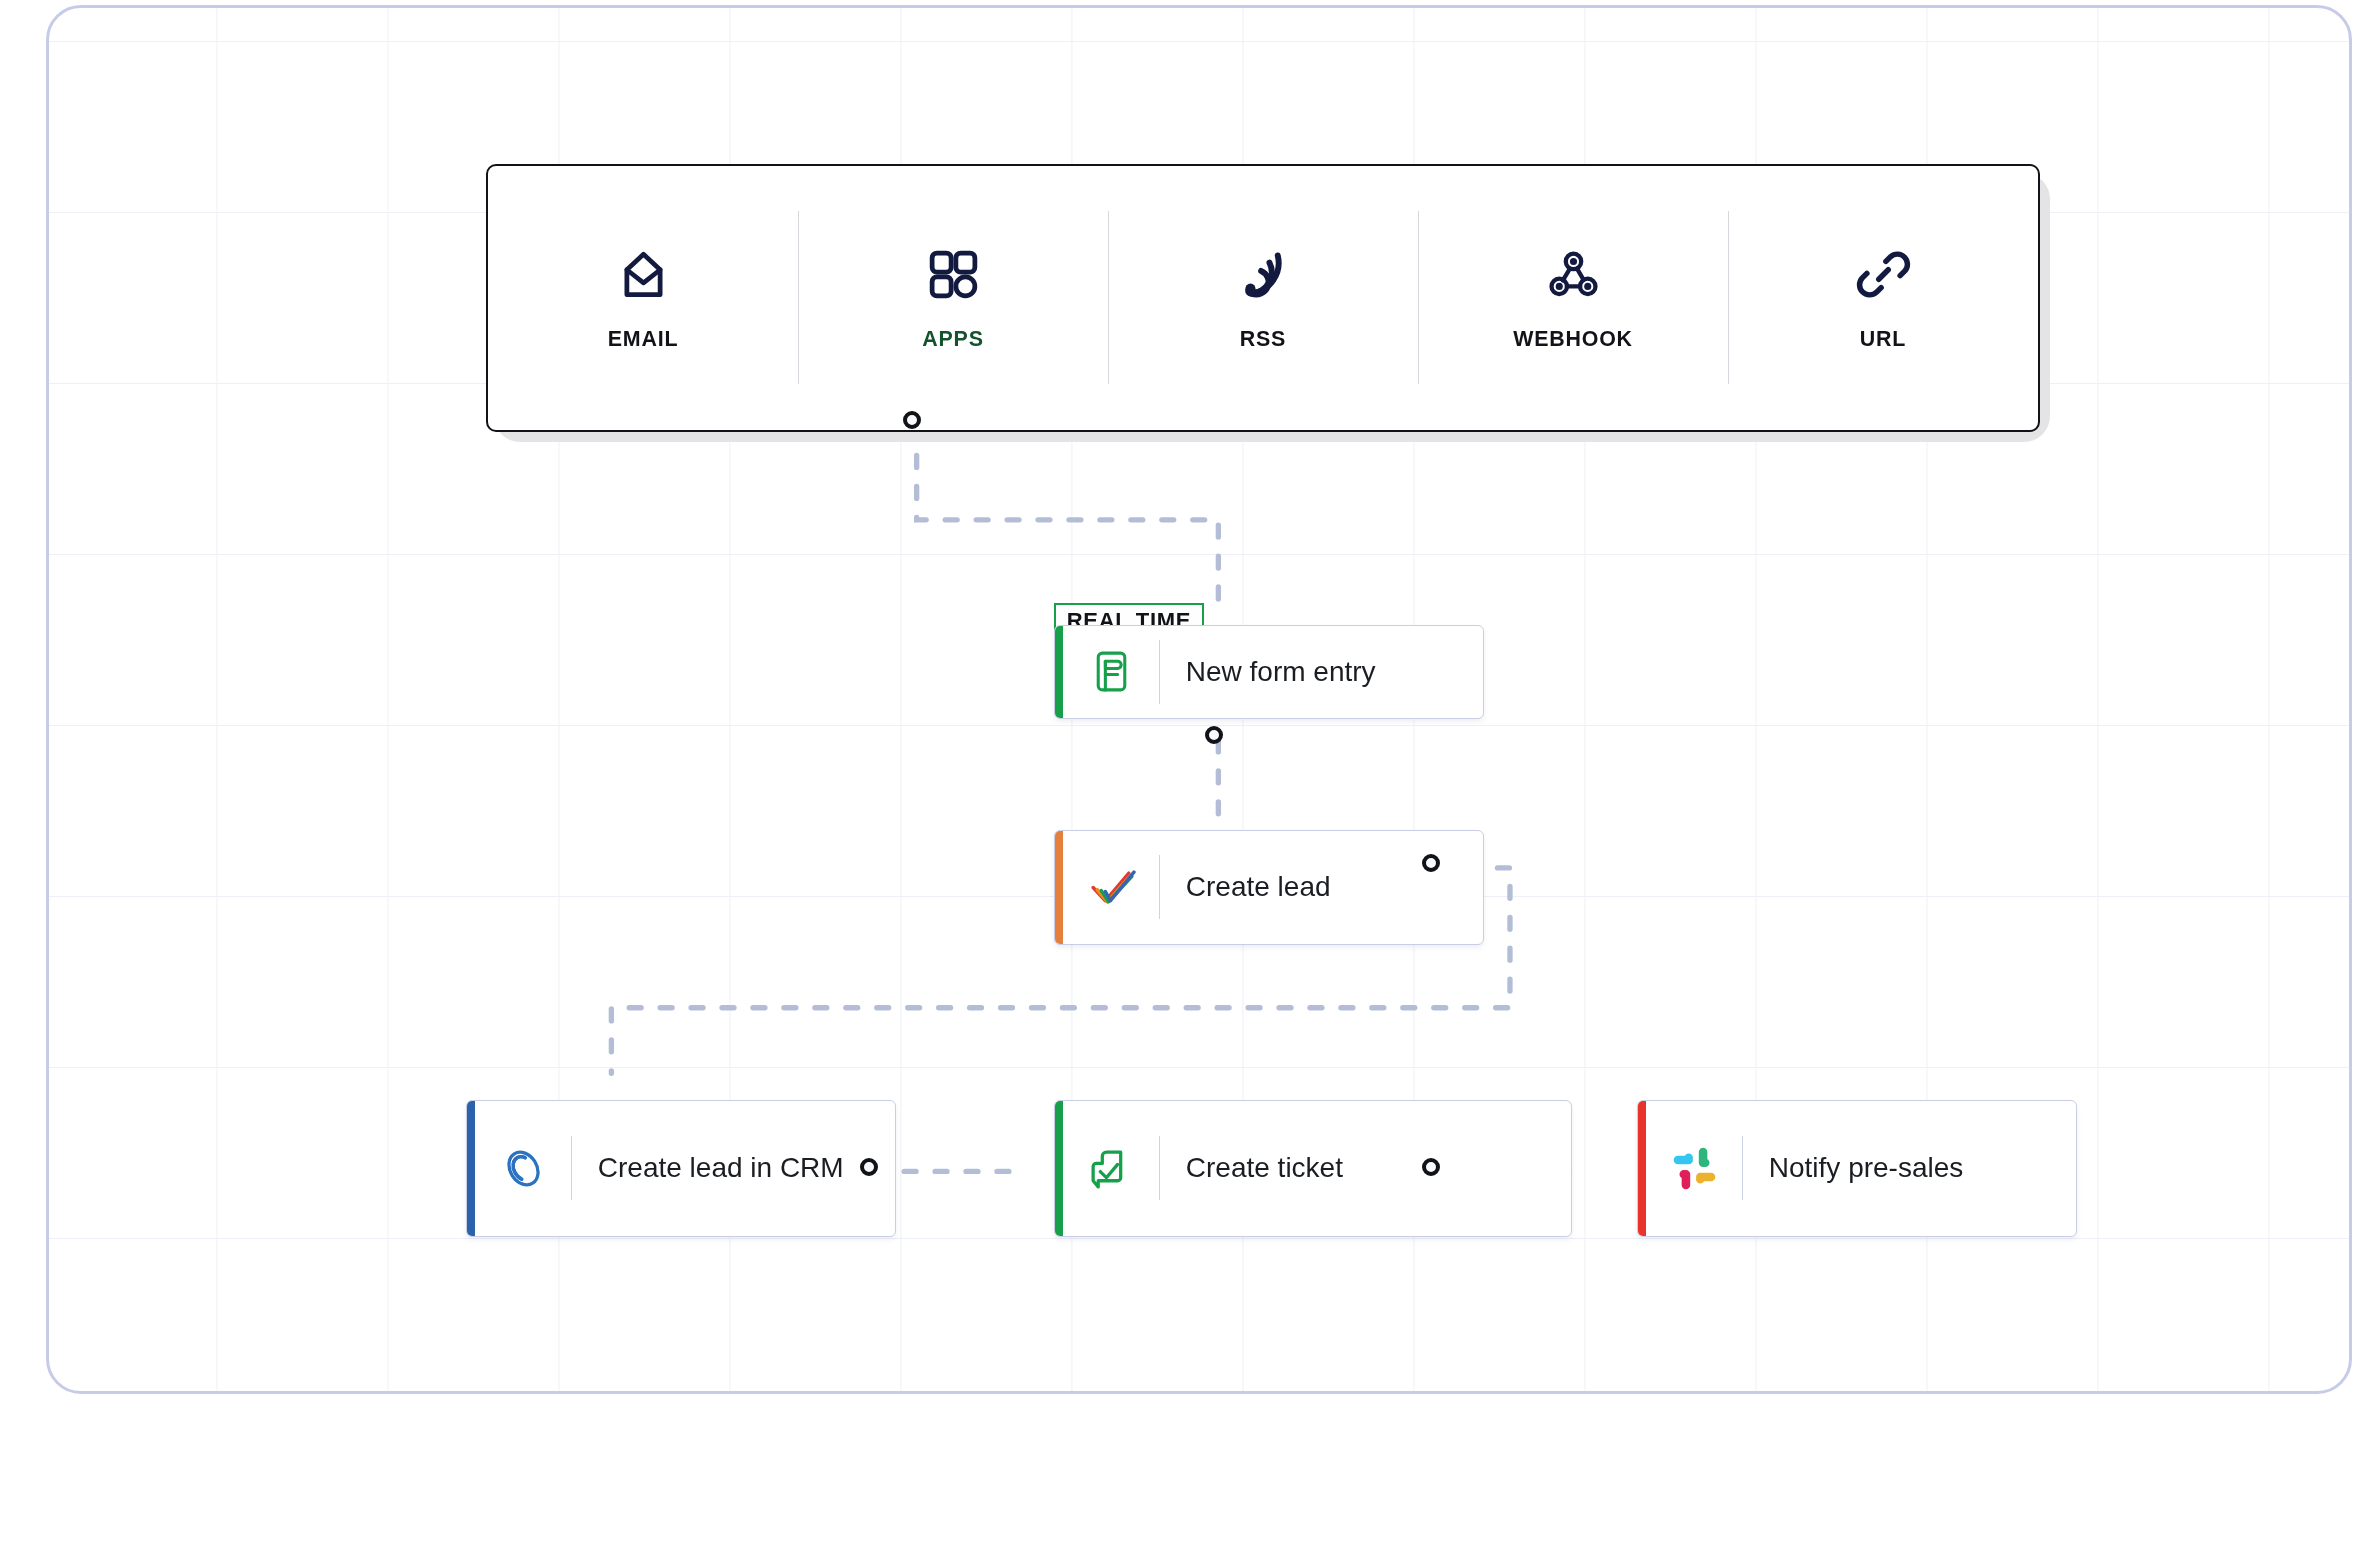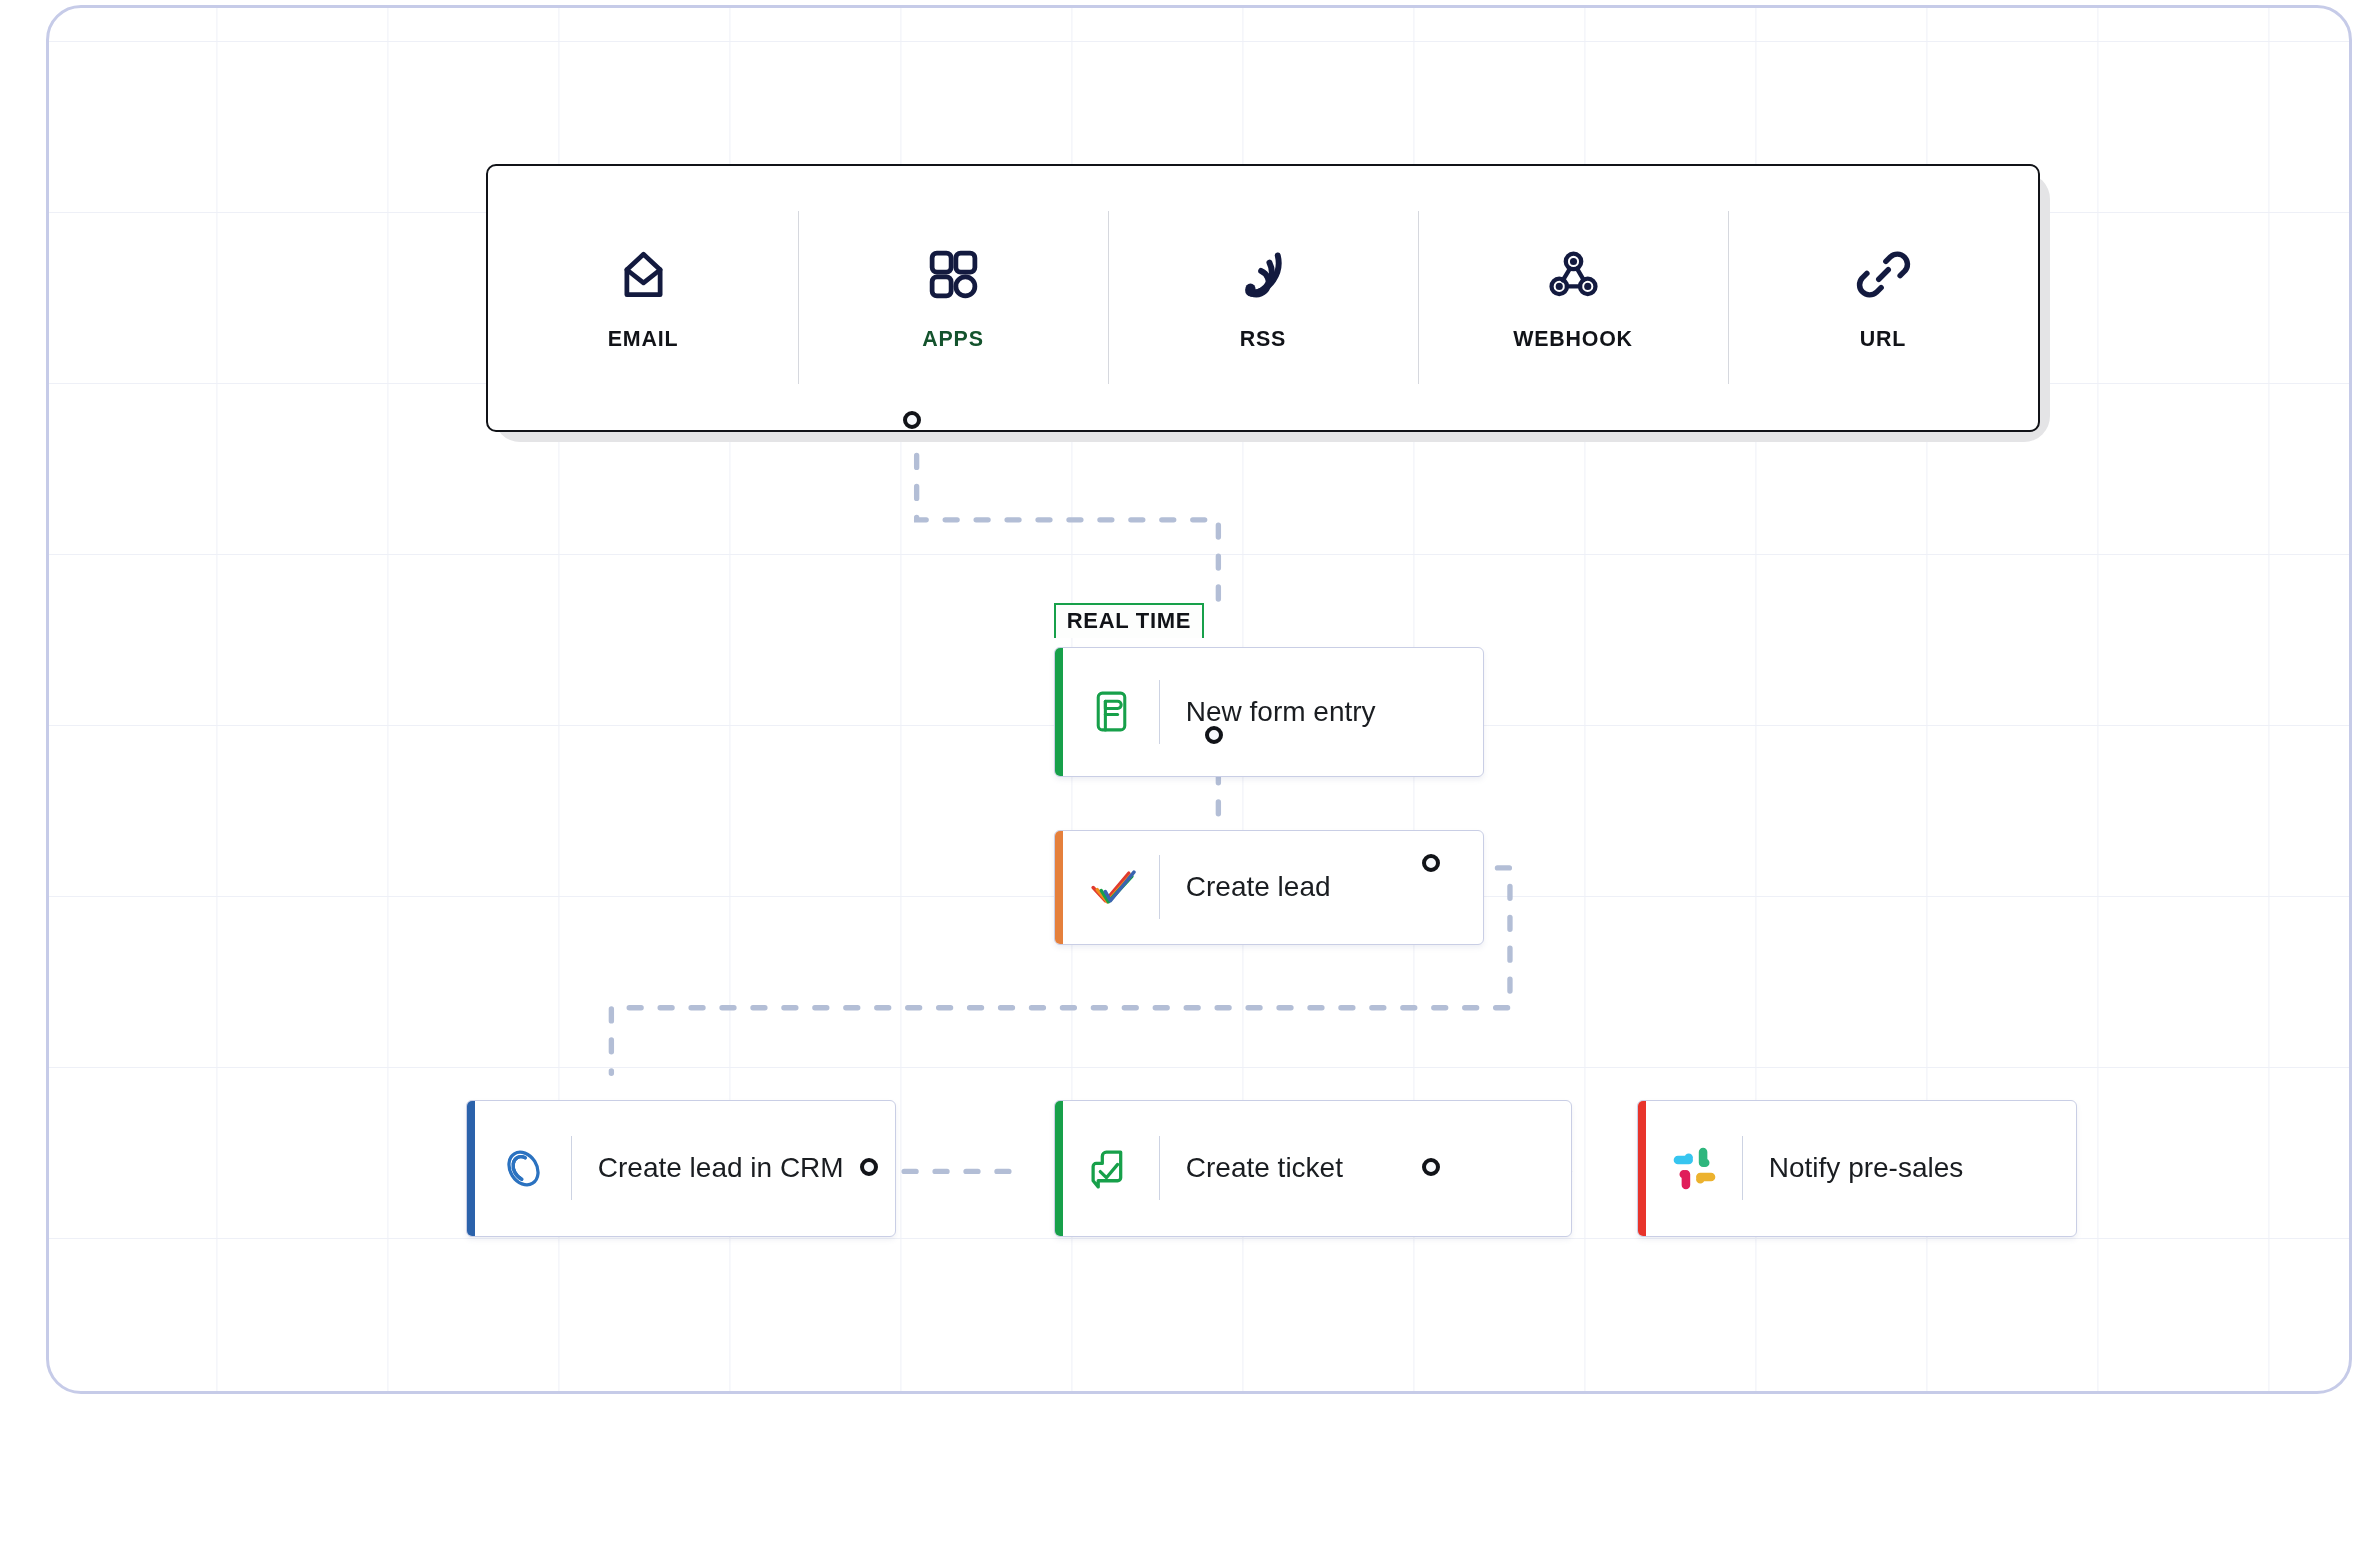--- a/index.html
+++ b/index.html
@@ -218,21 +218,21 @@
           <path d="M22 35 L18 39 A 8.5 8.5 0 0 1 6 27 L10 23" stroke="#131a3f" stroke-width="4.6" stroke-linecap="round" stroke-linejoin="round" fill="none"></path>
         </svg>
       </span>
       <span class="tab-label">URL</span>
     </div>
 
   </div>
 
   <div id="realtime-badge">REAL TIME</div>
 
-  <div class="node" style="left:1005px; top:639px; width:430px; height:130px;">
+  <div class="node" style="left:1005px; top:617px; width:430px; height:94px;">
     <span class="node-bar" style="background:#17a04a;"></span>
     <span class="node-icon">
       <svg viewBox="0 0 48 48">
         <rect x="11" y="6" width="26" height="36" rx="4" fill="none" stroke="#17a04a" stroke-width="3"></rect>
         <path d="M18 14 L30 14 A 3 3 0 0 1 30 21 L18 21 Z" fill="none" stroke="#17a04a" stroke-width="3" stroke-linejoin="round"></path>
         <path d="M18 14 L18 42" fill="none" stroke="#17a04a" stroke-width="3" stroke-linecap="round"></path>
         <path d="M18 27 L30 27" fill="none" stroke="#17a04a" stroke-width="3" stroke-linecap="round"></path>
       </svg>
     </span>
     <span class="node-sep"></span>

